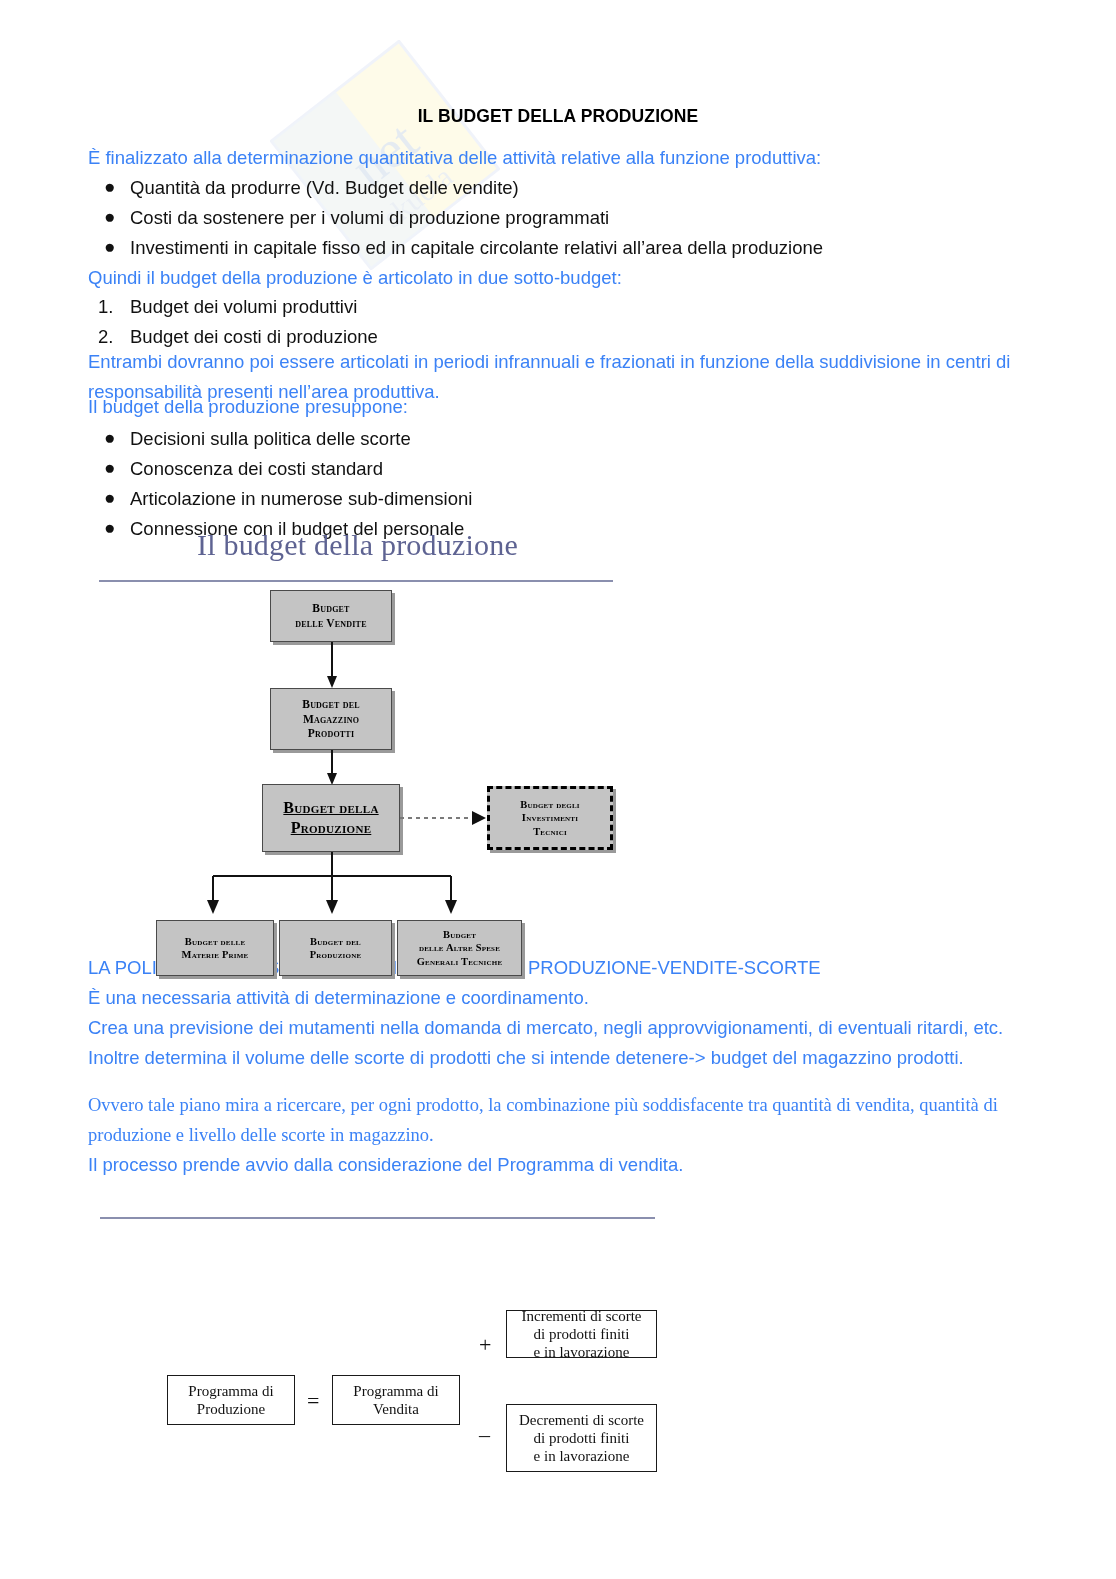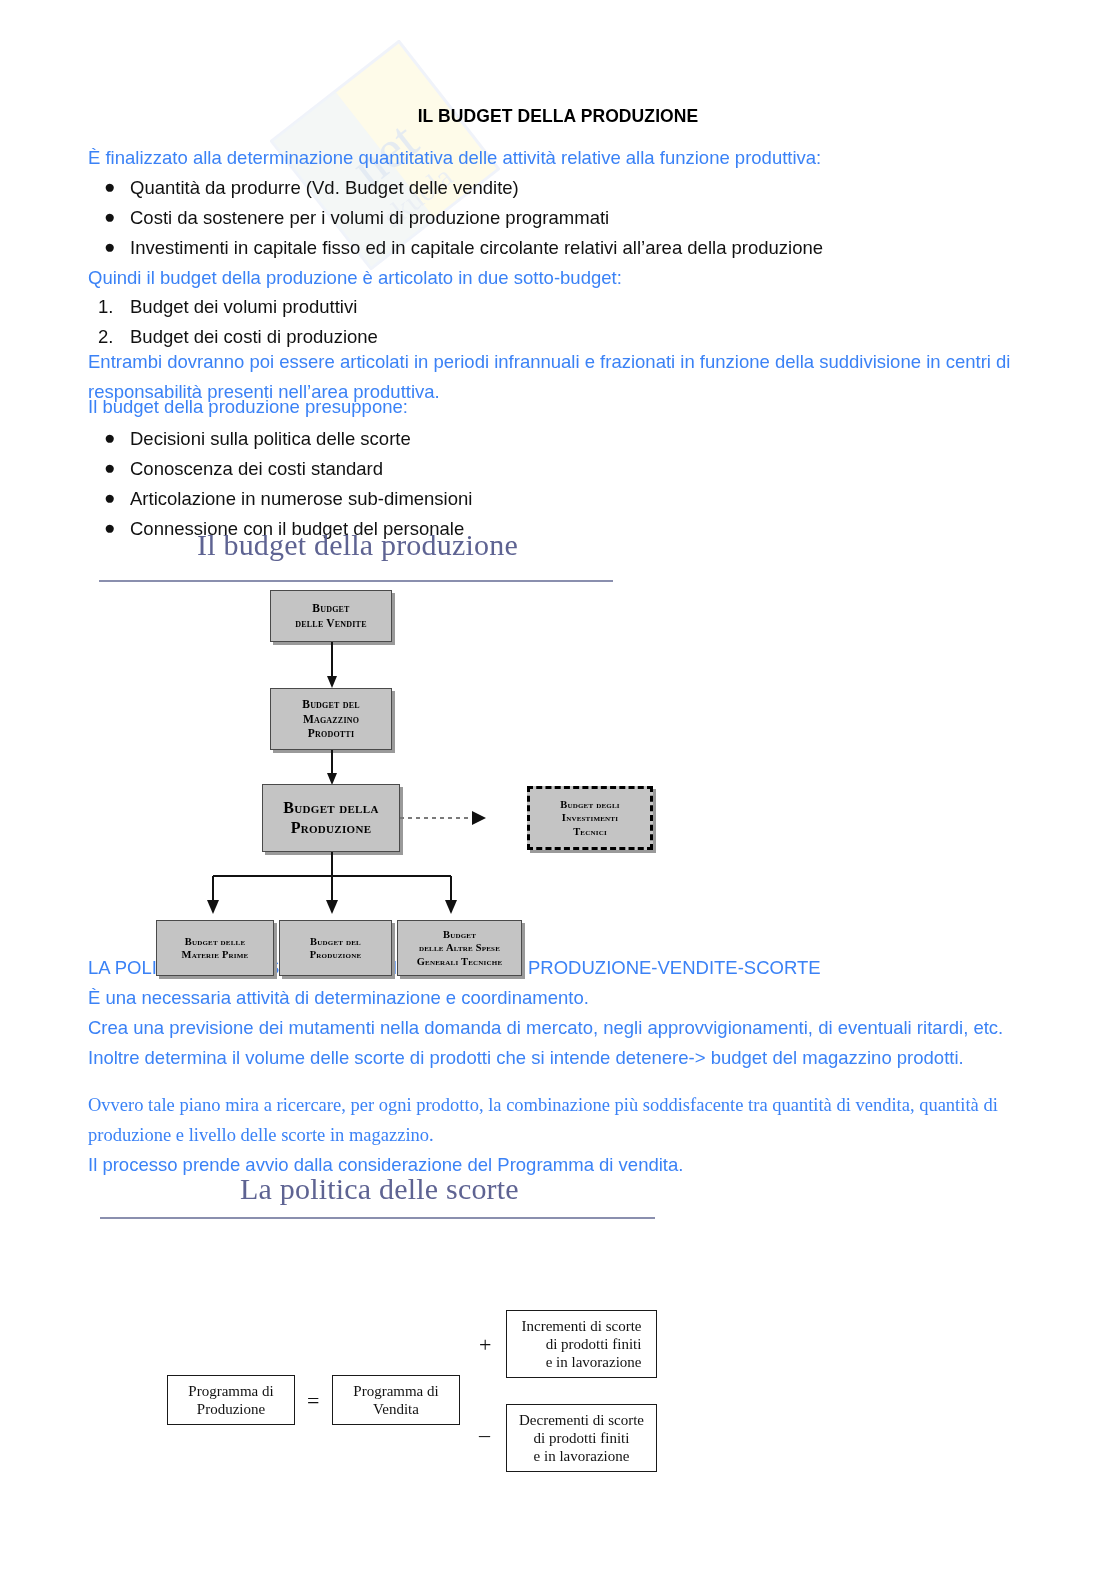--- a/index.html
+++ b/index.html
@@ -118,21 +118,21 @@
     line-height: 1.28;
   }
   .fbox.dashed {
     border: 3px dashed #000000;
     box-shadow: 3px 3px 0 0 #9a9a9a;
   }
   .fbox .txt { padding: 0 4px; }
 
   .fb-small   { font-size: 10.5px; letter-spacing: 0.2px; }
   .fb-medium  { font-size: 11.5px; letter-spacing: 0.2px; }
-  .fb-large   { font-size: 16px;  letter-spacing: 0.3px; }
+  .fb-large   { font-size: 16px;  letter-spacing: 0.3px; text-decoration: underline; }
 
   .conn { position: absolute; }
 
   
   .nbox {
     position: absolute;
     border: 1.6px solid #1a1a1a;
     box-sizing: border-box;
     display: flex;
     align-items: center;
@@ -249,21 +249,21 @@
           <div>Budget della</div>
           <div>Produzione</div>
         </div>
       </div>
 
       <svg class="conn" style="left:301px; top:278px;" width="90" height="24">
         <line x1="0" y1="12" x2="74" y2="12" stroke="#7a7a7a" stroke-width="2" stroke-dasharray="4,4"></line>
         <polygon points="86,12 72,5 72,19" fill="#111"></polygon>
       </svg>
 
-      <div class="fbox dashed fb-small" style="left:388px; top:258px; width:126px; height:64px;margin-left:40px;">
+      <div class="fbox dashed fb-small" style="left:388px; top:258px; width:126px; height:64px;">
         <div class="txt">
           <div>Budget degli</div>
           <div>Investimenti</div>
           <div>Tecnici</div>
         </div>
 
       </div>
 
       <svg class="conn" style="left:72px; top:324px;" width="310" height="68">
         <line x1="161" y1="0" x2="161" y2="24" stroke="#111" stroke-width="2"></line>
@@ -300,21 +300,20 @@
     </div>
 
     <div class="para" style="top:953px;">LA POLITICA DELLE SCORTE: PIANO INTEGRATO PRODUZIONE-VENDITE-SCORTE</div>
     <div class="para" style="top:983px;">È una necessaria attività di determinazione e coordinamento.</div>
     <div class="para" style="top:1013px; right:75px;">Crea una previsione dei mutamenti nella domanda di mercato, negli approvvigionamenti, di eventuali ritardi, etc. Inoltre determina il volume delle scorte di prodotti che si intende detenere-&gt; budget del magazzino prodotti.</div>
     <div class="para" style="top:1090px; right:85px;font-family:Liberation Serif, serif;">Ovvero tale piano mira a ricercare, per ogni prodotto, la combinazione più soddisfacente tra quantità di vendita, quantità di produzione e livello delle scorte in magazzino.</div>
     <div class="para" style="top:1150px;">Il processo prende avvio dalla considerazione del Programma di vendita.</div>
 
     <div class="slide" style="left:100px; top:1172px; width:560px; height:330px;">
 
-      <div class="slide-title" style="position:absolute; left:140px; top:0;">La politica delle scorte</div>
 
       <div class="slide-rule" style="left:0px; top:45px; width:555px;"></div>
 
 
       <div class="nbox" style="left:67px; top:203px; width:128px; height:50px;">
         <div>
           <div>Programma di</div>
           <div>Produzione</div>
         </div>
       </div>
@@ -323,21 +322,21 @@
 
       <div class="nbox" style="left:232px; top:203px; width:128px; height:50px;">
         <div>
           <div>Programma di</div>
           <div>Vendita</div>
         </div>
       </div>
 
       <div class="opsym" style="left:379px; top:160px;">+</div>
 
-      <div class="nbox" style="left:406px; top:138px; width:151px; height:68px;text-align:right;">
+      <div class="nbox" style="left:406px; top:138px; width:151px; height:48px;">
         <div>
           <div>Incrementi di scorte</div>
           <div>di prodotti finiti</div>
           <div>e in lavorazione</div>
         </div>
       </div>
 
       <div class="opsym" style="left:379px; top:250px;">–</div>
 
       <div class="nbox" style="left:406px; top:232px; width:151px; height:68px;">

